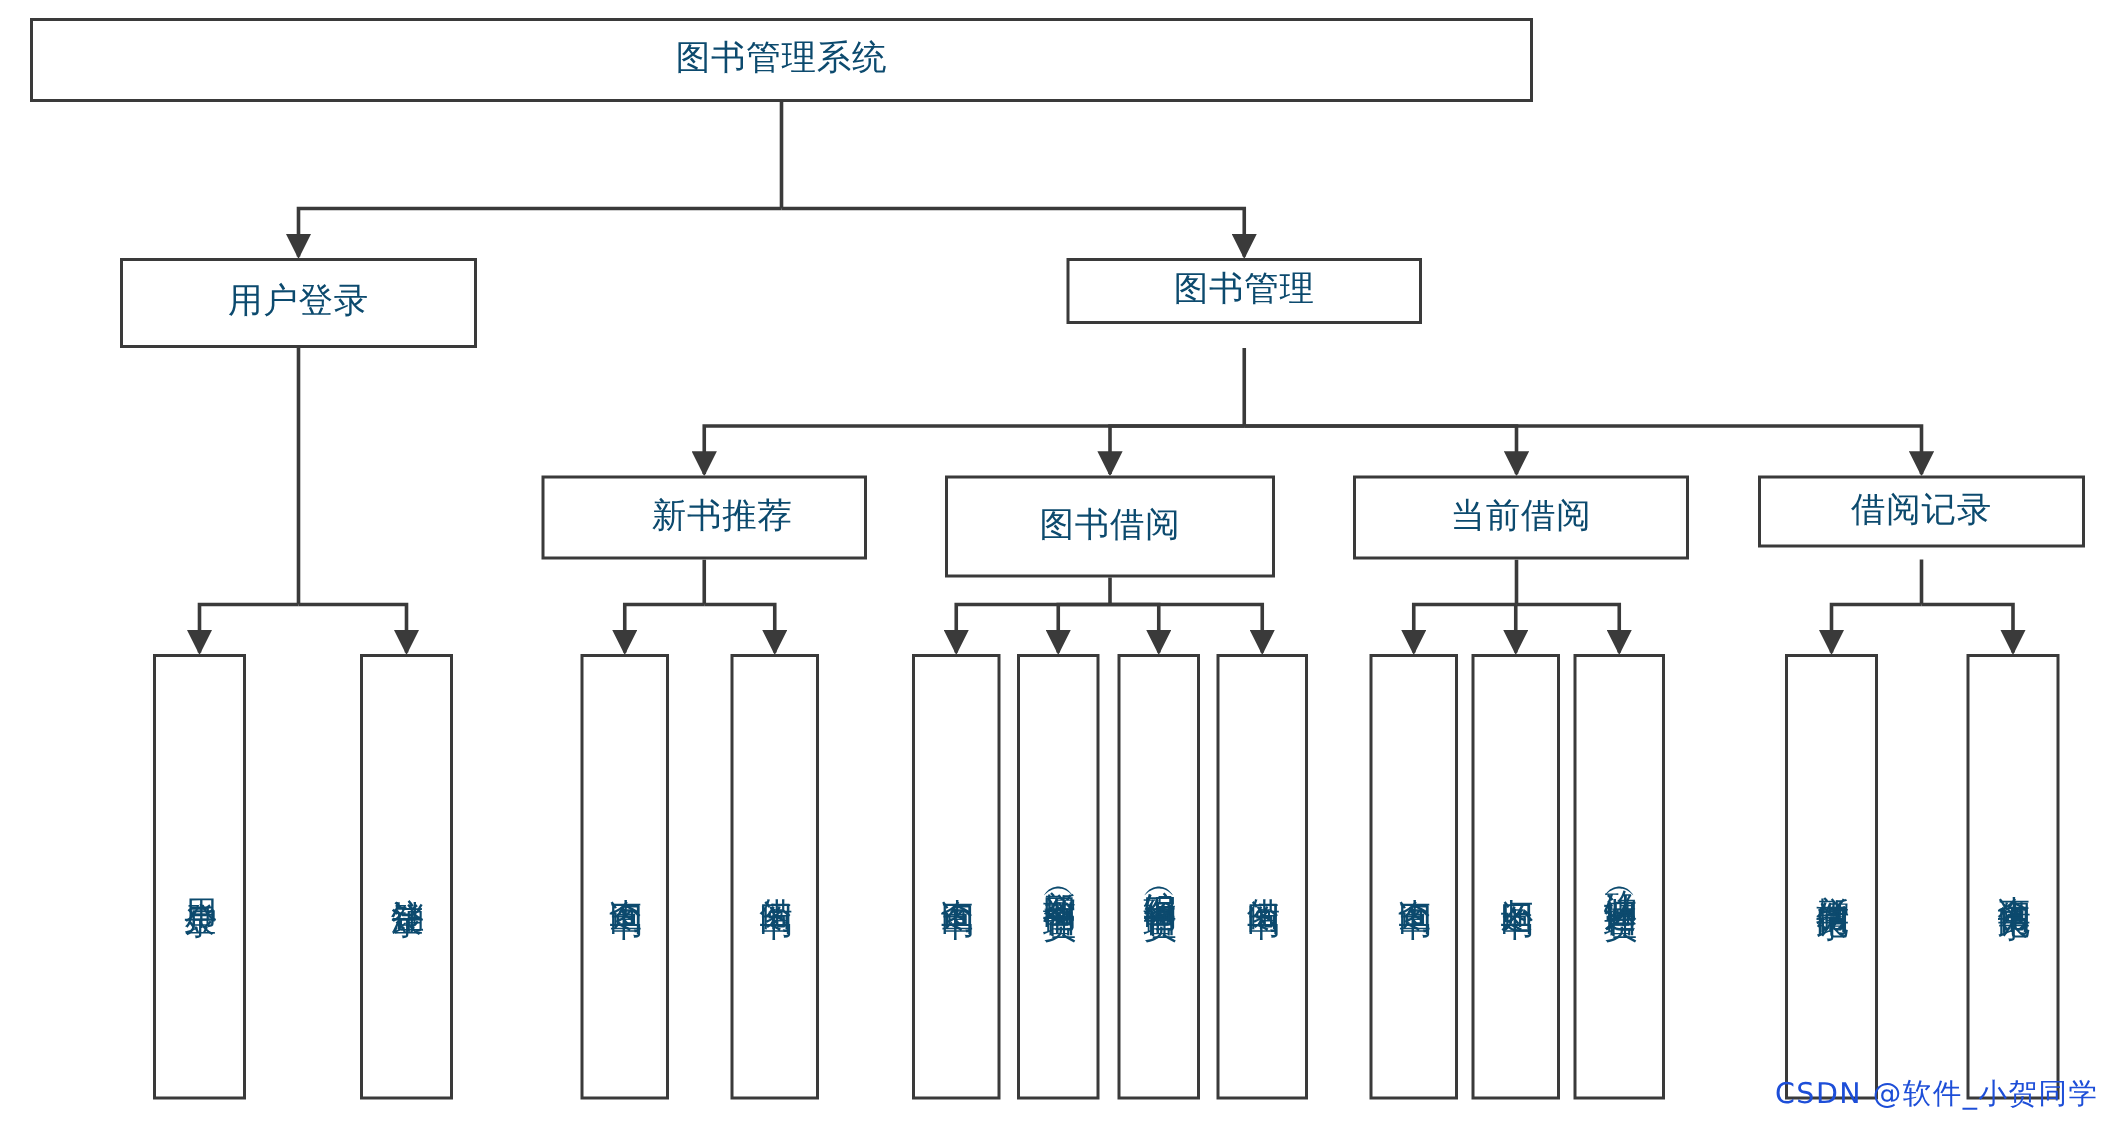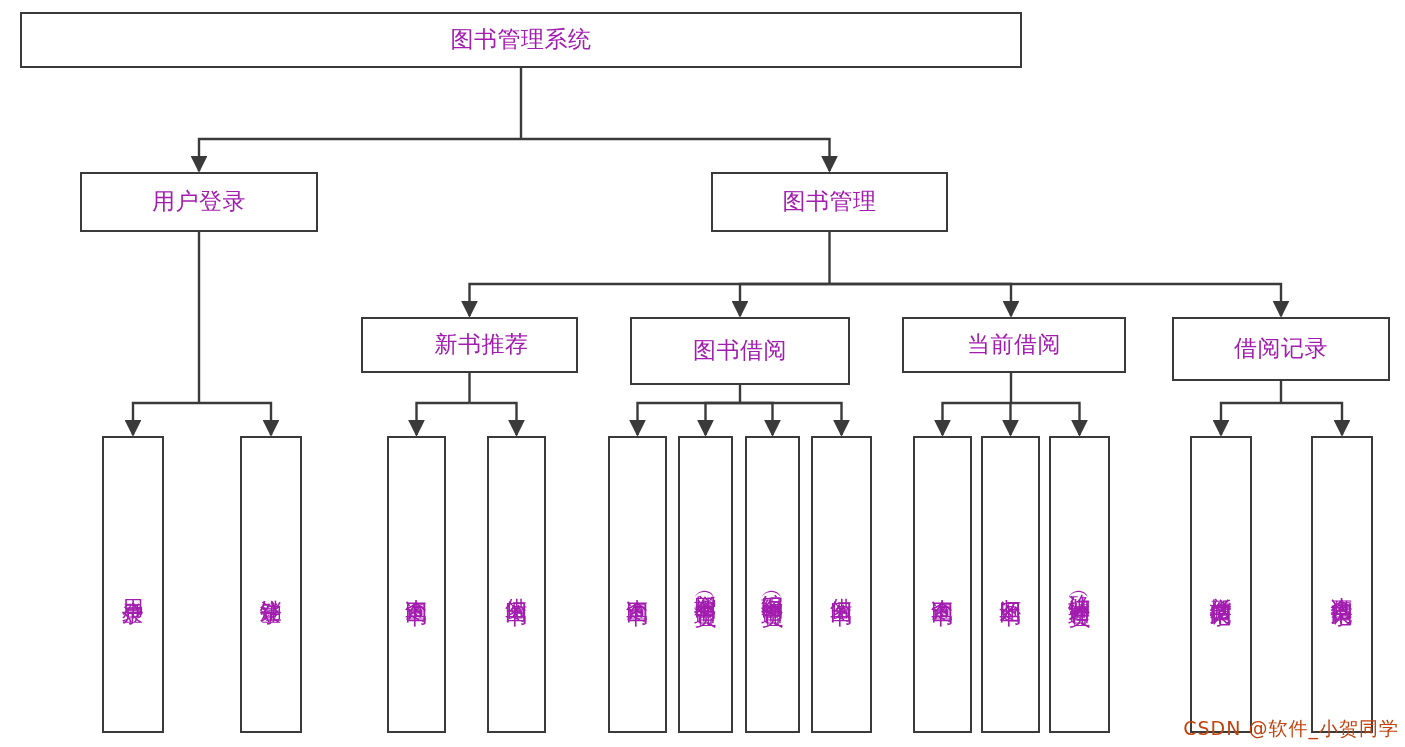--- a/index.html
+++ b/index.html
@@ -22,21 +22,21 @@
     left: 0;
     top: 0;
     width: 1405px;
     height: 747px;
   }
   .node {
     position: absolute;
     box-sizing: border-box;
     border: 2px solid #3a3a3a;
     background: #ffffff;
-    color: #a21caf;
+    color: #0c4a6e;
     display: flex;
     align-items: center;
     justify-content: center;
     text-align: center;
     z-index: 2;
   }
   .node-h {
     font-size: 23px;
     letter-spacing: 0.5px;
     line-height: 1.2;
@@ -55,21 +55,21 @@
   .node-v .vtext {
     writing-mode: vertical-rl;
     text-orientation: upright;
     display: block;
   }
   #watermark {
     position: absolute;
     right: 6px;
     bottom: 5px;
     font-size: 19px;
-    color: #c2410c;
+    color: #1d4ed8;
     letter-spacing: 1px;
     z-index: 5;
     white-space: nowrap;
   }
 </style>
 </head>
 <body>
 
 <div id="canvas">
 
@@ -109,34 +109,34 @@
       </g>
   </svg>
 
   <div class="node node-h" style="left:20px; top:12px; width:1002px; height:56px;">
     <span>图书管理系统</span>
   </div>
 
   <div class="node node-h" style="left:80px; top:172px; width:238px; height:60px;">
     <span>用户登录</span>
   </div>
-  <div class="node node-h" style="left:711px; top:172px; width:237px; height:60px;">
+  <div class="node node-h" style="left:711px; top:172px; width:237px; height:44px;">
     <span>图书管理</span>
   </div>
 
   <div class="node node-h" style="left:361px; top:317px; width:217px; height:56px;padding-left:24px;">
     <span>新书推荐</span>
   </div>
   <div class="node node-h" style="left:630px; top:317px; width:220px; height:68px;">
     <span>图书借阅</span>
   </div>
   <div class="node node-h" style="left:902px; top:317px; width:224px; height:56px;">
     <span>当前借阅</span>
   </div>
-  <div class="node node-h" style="left:1172px; top:317px; width:218px; height:64px;">
+  <div class="node node-h" style="left:1172px; top:317px; width:218px; height:48px;">
     <span>借阅记录</span>
   </div>
 
   <div class="node node-v" style="left:102px; top:436px; width:62px; height:297px;">
     <span class="vtext">用户登录</span>
   </div>
   <div class="node node-v" style="left:240px; top:436px; width:62px; height:297px;">
     <span class="vtext">注销登录</span>
   </div>
   <div class="node node-v" style="left:387px; top:436px; width:59px; height:297px;">

